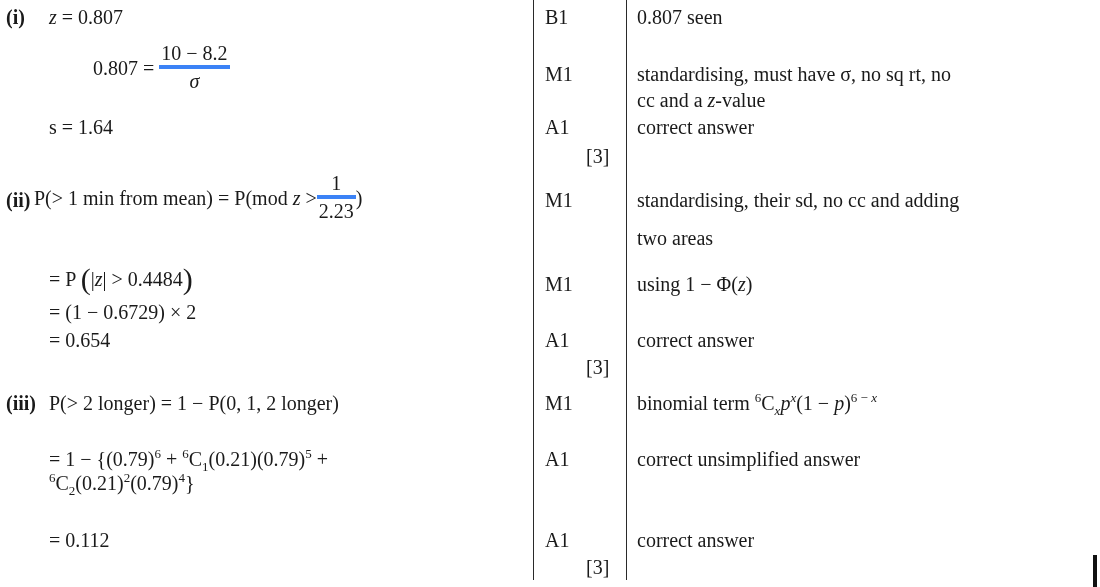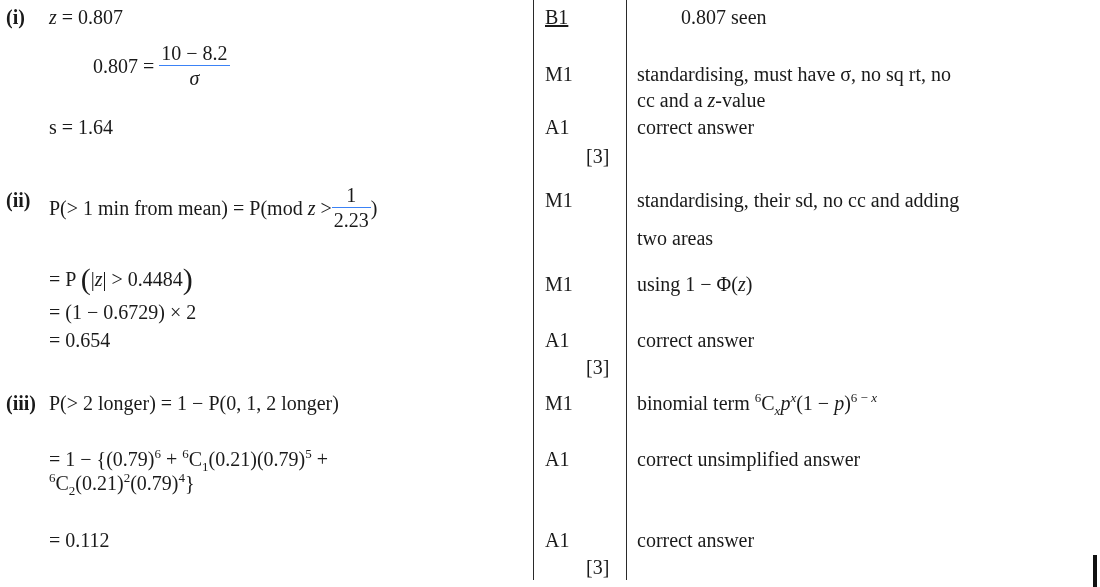--- a/index.html
+++ b/index.html
@@ -2,52 +2,52 @@
 <html><head>
 <meta charset="utf-8">
 <style>
   html, body { margin:0; padding:0; background:#ffffff; }
   body { width:1100px; height:587px; position:relative; overflow:hidden;
          font-family:"Liberation Serif", "DejaVu Serif", serif; color:#1a1a1a; font-size:20px; }
   .abs { position:absolute; white-space:nowrap; line-height:1; }
   .part { font-weight:bold; }
   i.v { font-style:italic; }
   .frac { display:inline-block; vertical-align:middle; text-align:center; }
-  .frac .num { display:block; padding:0 2px; border-bottom:1px solid #3b82f6; line-height:1.15; }
+  .frac .num { display:block; padding:0 2px; border-bottom:4px solid #3b82f6; line-height:1.15; }
   .frac .den { display:block; padding:0 2px; line-height:1.2; }
   .vline { position:absolute; width:1px; background:#2a2a2a; }
   sup, sub { font-size:13px; line-height:0; }
   .pre { font-size:13px; vertical-align:super; line-height:0; }
   .big-paren { font-size:30px; vertical-align:-3px; }
   .cursor { position:absolute; left:1093px; top:555px; width:4px; height:32px; background:#111; }
 </style>
 </head>
 <body>
 
 <span class="abs part" style="left:6px;top:7px;">(i)</span>
 <span class="abs" style="left:49px;top:7px;"><i class="v">z</i><span> = 0.807</span></span>
 
 <span class="abs" style="left:49px;top:42px;margin-left:44px;">
   <span style="vertical-align:middle;">0.807 = </span><span class="frac"><span class="num">10 − 8.2</span><span class="den" style="font-style:italic;">σ</span></span>
 </span>
 
 <span class="abs" style="left:49px;top:117px;">s = 1.64</span>
 
-<span class="abs" style="left:545px;top:7px;text-decoration:underline;">B1</span>
+<span class="abs" style="left:545px;top:7px;">B1</span>
 <span class="abs" style="left:545px;top:64px;">M1</span>
 <span class="abs" style="left:545px;top:117px;">A1</span>
 <span class="abs" style="left:586px;top:146px;">[3]</span>
 
-<span class="abs" style="left:637px;top:7px;margin-left:44px;">0.807 seen</span>
+<span class="abs" style="left:637px;top:7px;">0.807 seen</span>
 <span class="abs" style="left:637px;top:64px;">standardising, must have σ, no sq rt, no</span>
 <span class="abs" style="left:637px;top:90px;"><span>cc and a </span><i class="v">z</i><span>-value</span></span>
 <span class="abs" style="left:637px;top:117px;">correct answer</span>
 
 <span class="abs part" style="left:6px;top:190px;">(ii)</span>
-<span class="abs" style="left:49px;top:172px;margin-top:12px;">
+<span class="abs" style="left:34px;top:172px;">
   <span style="vertical-align:middle;">P(&gt; 1 min from mean) = P(mod </span><i class="v" style="vertical-align:middle;">z</i><span style="vertical-align:middle;"> &gt;</span><span class="frac"><span class="num">1</span><span class="den">2.23</span></span><span style="vertical-align:middle;">)</span>
 </span>
 
 <span class="abs" style="left:49px;top:264px;">
   <span>= P </span><span class="big-paren">(</span>|<i class="v">z</i>| <span>&gt; 0.4484</span><span class="big-paren">)</span>
 </span>
 <span class="abs" style="left:49px;top:302px;">= (1 − 0.6729) × 2</span>
 <span class="abs" style="left:49px;top:330px;">= 0.654</span>
 
 <span class="abs" style="left:545px;top:190px;">M1</span>

